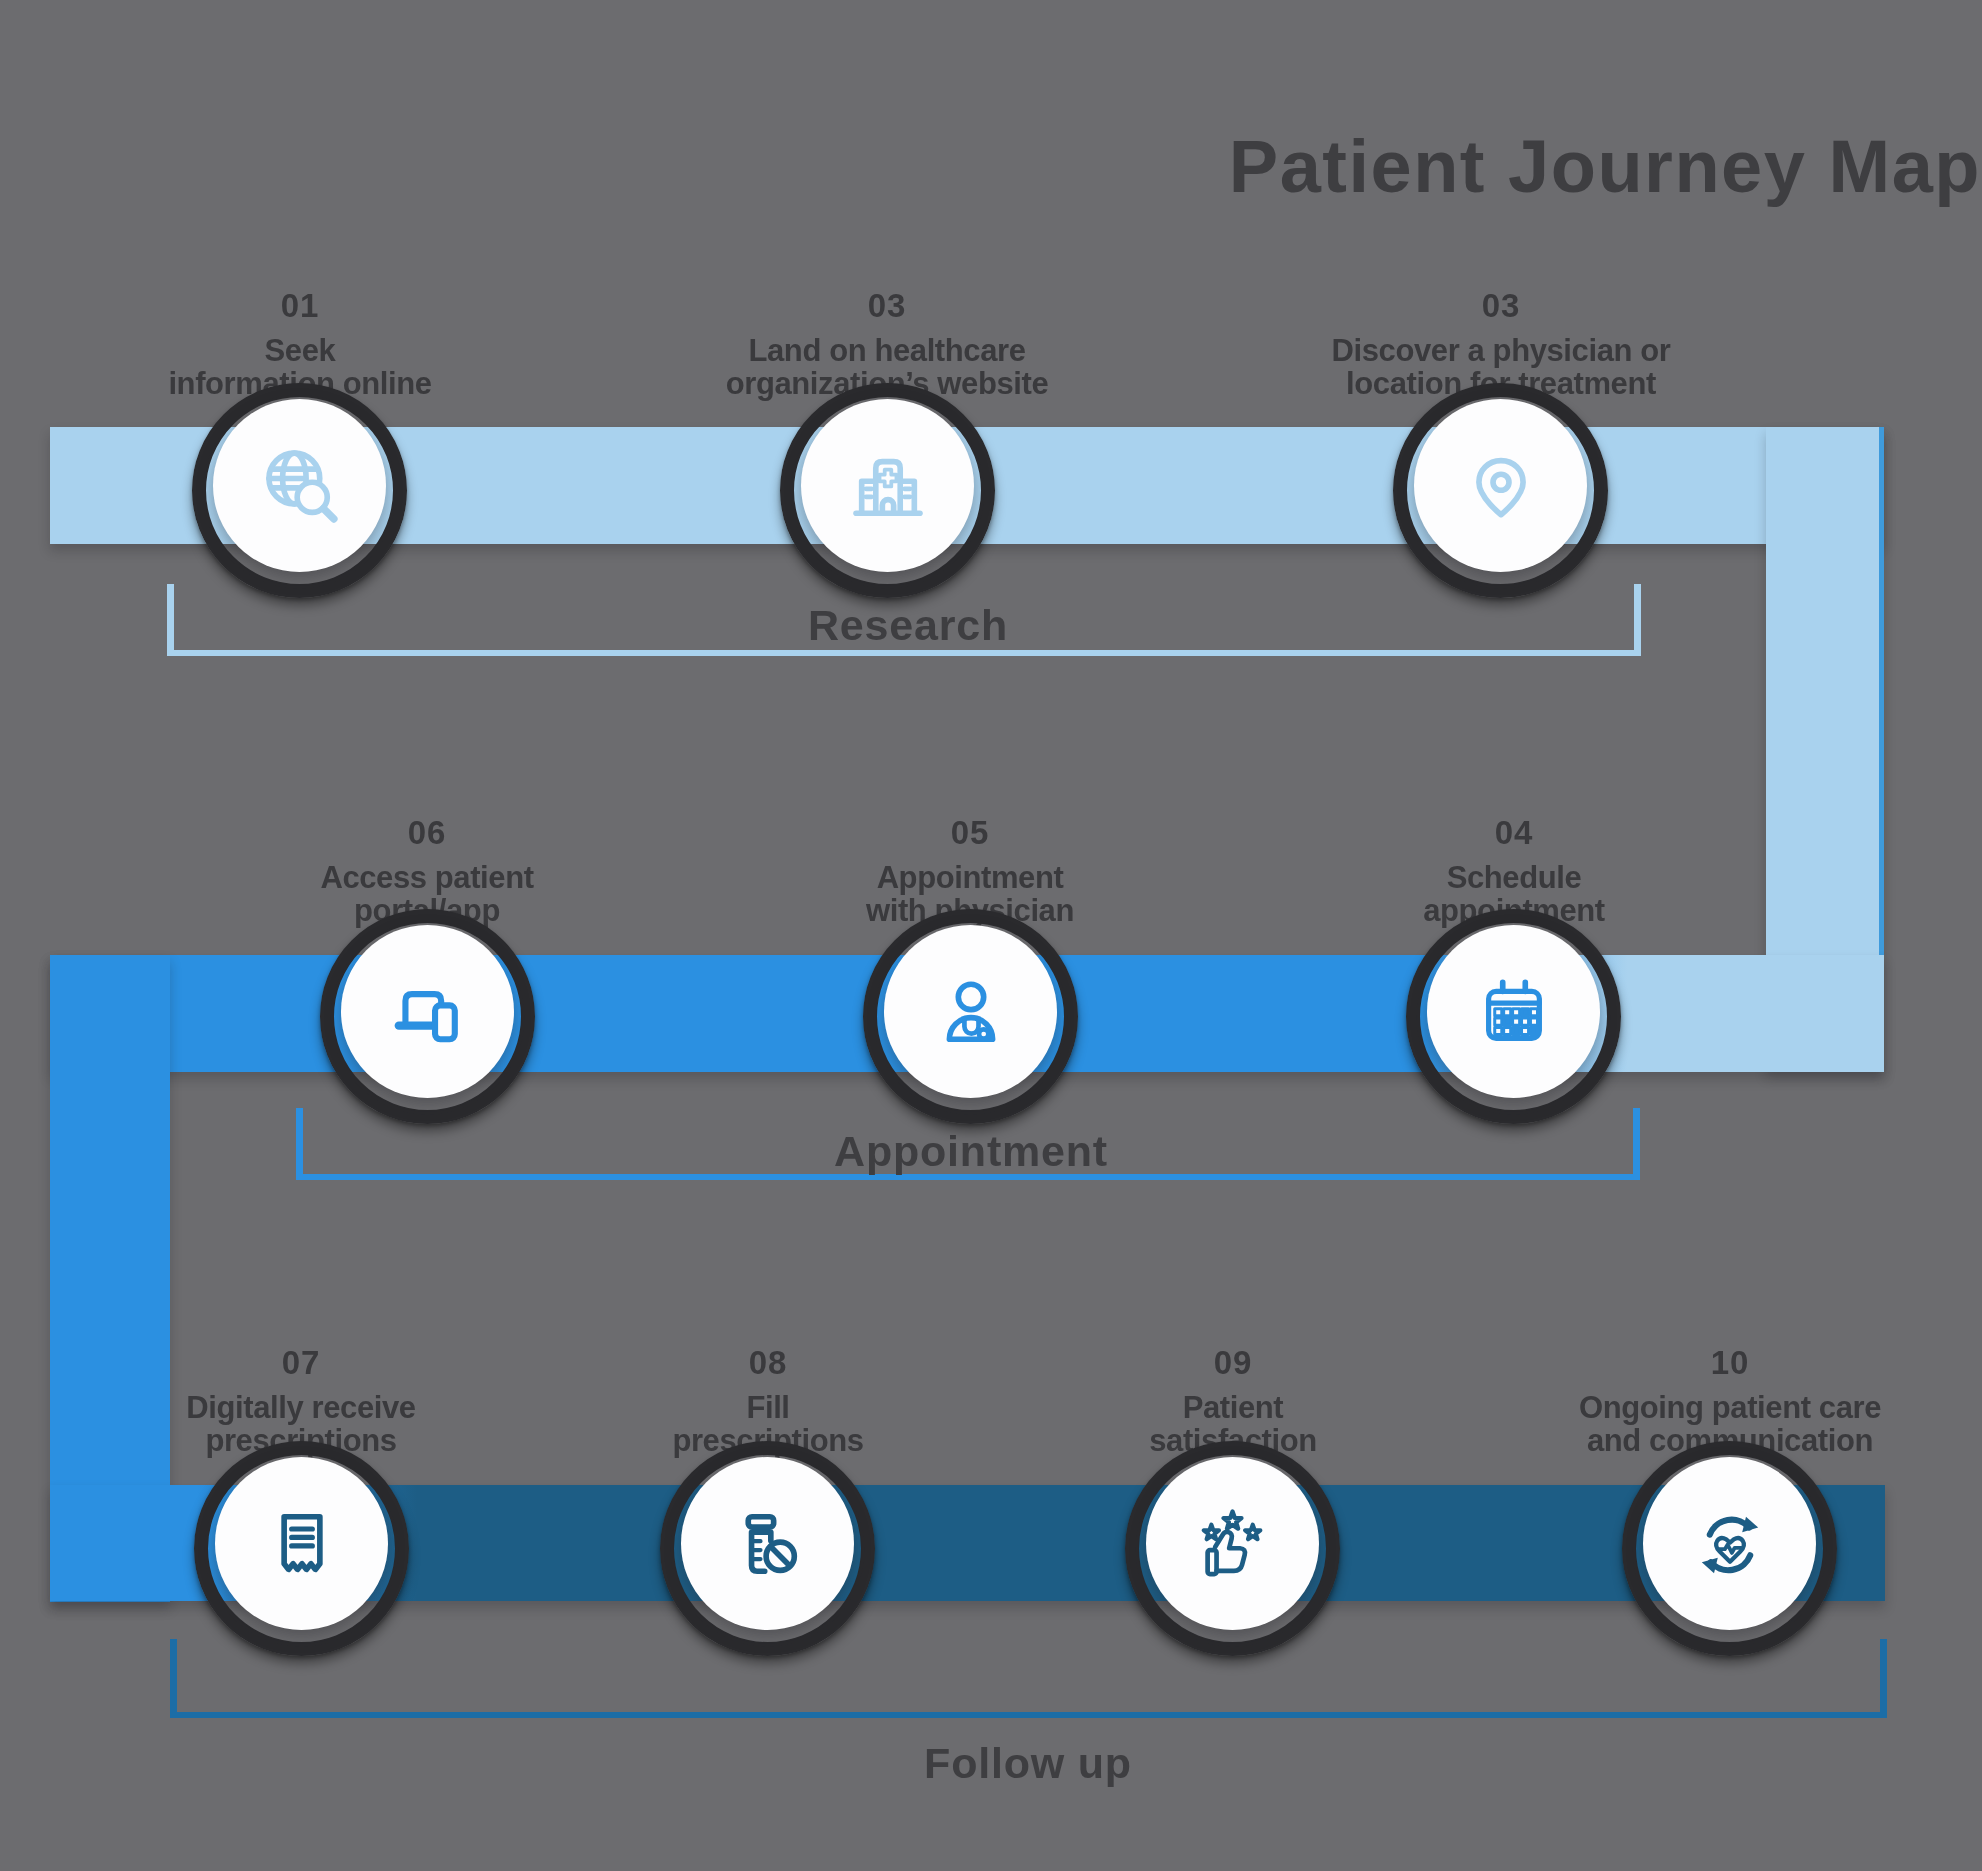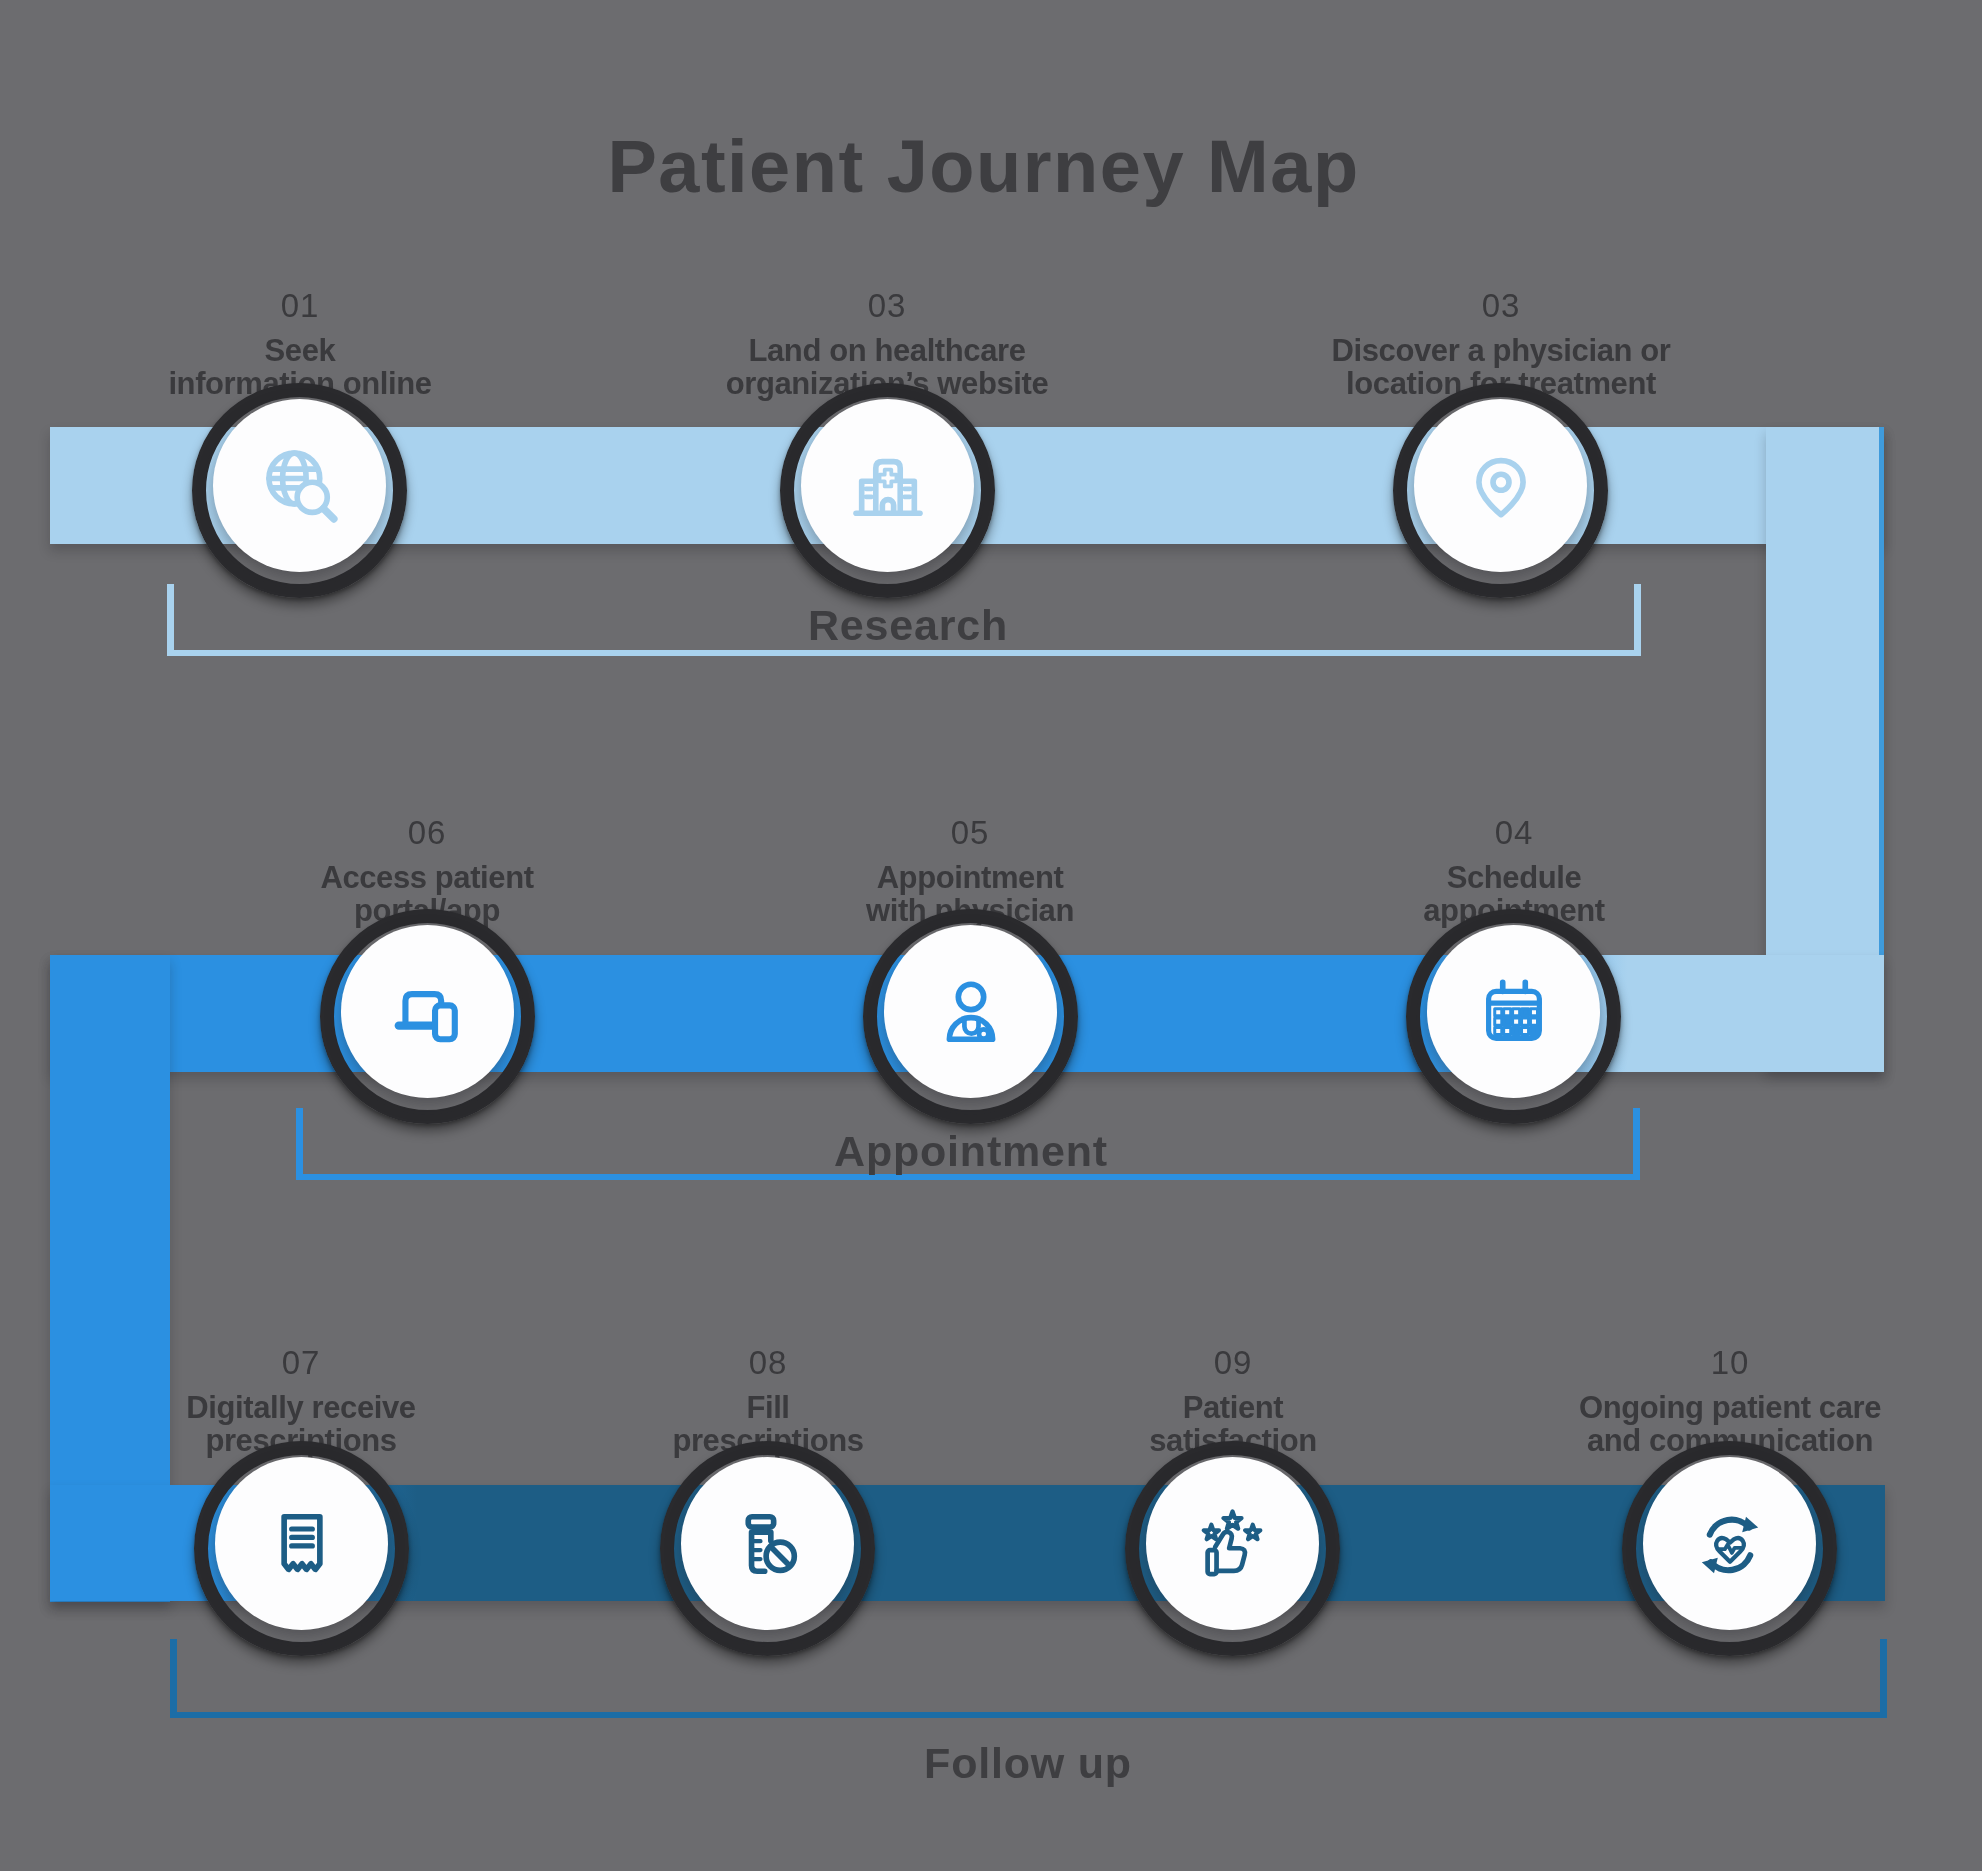--- a/index.html
+++ b/index.html
@@ -1,20 +1,20 @@
 <!DOCTYPE html>
 <html style="font-size:12.4px"><head>
 <meta charset="utf-8">
 <style>
   html,body{margin:0;padding:0;background:#6C6C6F;}
   .wrap{position:relative;width:1983px;height:1872px;background:var(--bg,#6C6C6F);
         font-family:"Liberation Sans",sans-serif;overflow:hidden;}
 
   
-  .title{position:absolute;left:0;right:16px;top:124px;text-align:center;
+  .title{position:absolute;left:0;right:2px;top:124px;text-align:right;
          font-size:74px;font-weight:bold;letter-spacing:1.5px;color:var(--ink,#3E3E41);}
 
   
   .band,.col{position:absolute;box-shadow:0 7px 11px rgba(25,25,28,.22);}
   .band1{left:50px;top:427px;width:1834px;height:117px;background:var(--light);}
   .rcol {left:1766px;top:427px;width:118px;height:644px;background:var(--light);}
   .rcol::after{content:"";position:absolute;right:0;top:0;bottom:0;width:5.4px;background:#3F9BDC;}
   .band2{left:50px;top:955px;width:1834px;height:117px;
          background:linear-gradient(to right,var(--medium) 0%,var(--medium) 75%,var(--light) 86%,var(--light) 100%);}
   .lcol {left:50px;top:955px;width:120px;height:647px;background:var(--medium);}
@@ -48,21 +48,21 @@
   .row1 .face{color:var(--light);}
   .row2 .face{color:var(--medium);}
   .row3 .face{color:var(--dark);}
 
   .n1 {left:213px; top:399px;}  .n2 {left:801px;top:399px;}  .n3 {left:1414px;top:399px;}
   .n6 {left:341px; top:925px;} .n5 {left:884px;top:925px;} .n4 {left:1427px;top:925px;}
   .n7 {left:215px; top:1457px;} .n8 {left:681px; top:1457px;} .n9 {left:1146px;top:1457px;} .n10{left:1643px;top:1457px;}
 
   
   .step-label{position:absolute;width:542px;text-align:center;z-index:2;color:#3A3A3D;}
-  .step-label .num{font-size:33px;font-weight:normal;letter-spacing:0.8px;margin-bottom:9.3px;}
+  .step-label .num{font-size:33px;font-weight:bold;letter-spacing:0.8px;margin-bottom:9.3px;}
   .step-label .nm{font-size:31px;font-weight:bold;line-height:33px;letter-spacing:-0.4px;}
   .l1 {left:29px;  top:287px;}  .l2 {left:616px; top:287px;}  .l3 {left:1230px;top:287px;}
   .l6 {left:156px; top:814px;} .l5 {left:699px; top:814px;} .l4 {left:1243px;top:814px;}
   .l7 {left:30px;  top:1344px;} .l8 {left:497px; top:1344px;} .l9 {left:962px;top:1344px;} .l10{left:1459px;top:1344px;}
 </style>
 </head>
 <body>
 
 <div class="wrap" style="--bg: #6C6C6F; --light: #A9D2EE; --medium: #2B90E1; --dark: #1D5D85; --fbracket: #1C6DA6; --ink: #3E3E41;">
 

